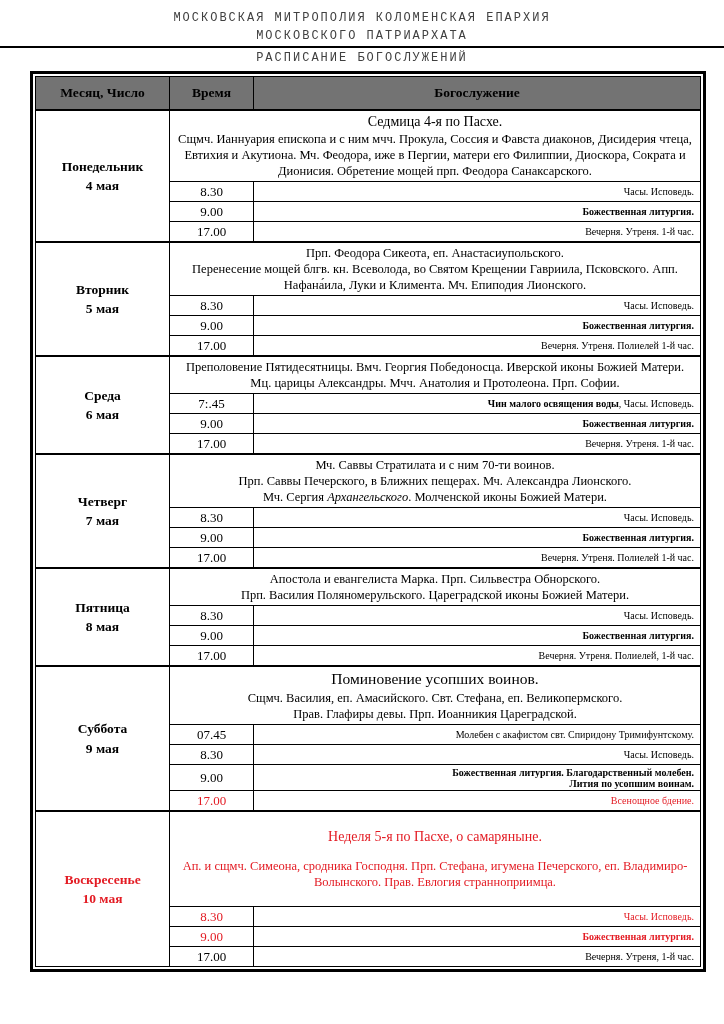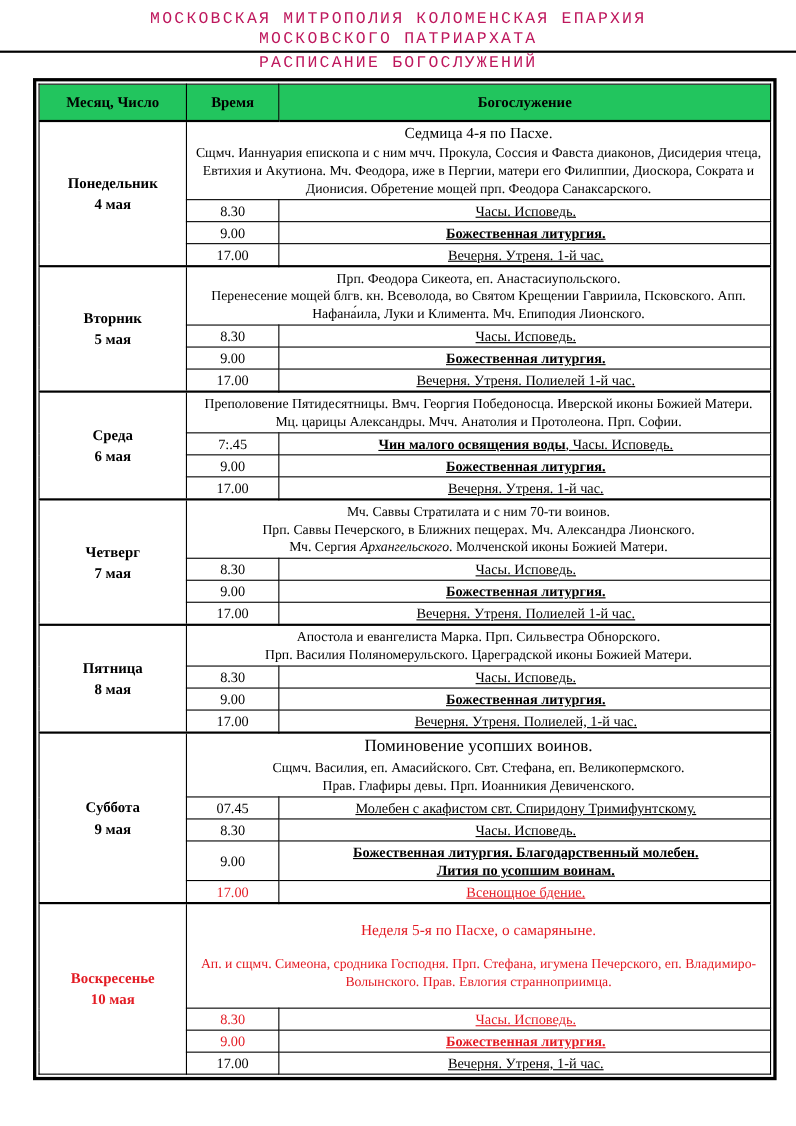--- a/index.html
+++ b/index.html
@@ -3,55 +3,55 @@
 <meta charset="utf-8">
 <style>
   * { box-sizing: border-box; margin: 0; padding: 0; }
   html, body { width: 724px; height: 1024px; background: #ffffff; overflow: hidden; }
   body { font-family: "Liberation Serif", serif; color: #000; }
 
   
   .doc-header { padding-top: 9px; text-align: center; }
   .mono-line {
     font-family: "Liberation Mono", "DejaVu Sans Mono", monospace;
-    font-size: 15px; line-height: 18px; letter-spacing: 2px;
-    color: #be185d; white-space: nowrap;
+    font-size: 12px; line-height: 18px; letter-spacing: 2px;
+    color: #404040; white-space: nowrap;
   }
   .header-rule { border: none; border-top: 2px solid #000; margin: 1px 0 1px 0; }
   .date-line { font-size: 15px; font-weight: bold; line-height: 19px; margin-top: 1px; }
 
   
   .table-frame { margin: 4px 18px 0 30px; border: 3px solid #000; padding: 2px; background: #fff; }
   table { width: 100%; border-collapse: collapse; table-layout: fixed; }
   col.c-day  { width: 134px; }
   col.c-time { width: 84px; }
   td, th { border: 1px solid #000; }
 
   thead th {
     font-size: 13.5px; font-weight: bold; padding: 8px 2px;
-    border-bottom: 2px solid #000; text-align: center; background: #22c55e;
+    border-bottom: 2px solid #000; text-align: center; background: #737373;
   }
   tr.day-start td { border-top: 2.5px solid #000; }
 
   td.day {
     text-align: center; vertical-align: middle;
     font-weight: bold; font-size: 13.5px; line-height: 1.45;
   }
   td.desc {
     text-align: center; font-weight: normal;
     font-size: 12.5px; line-height: 1.28; padding: 2px 6px;
   }
   td.desc p { margin: 0; }
   td.desc p.title    { font-size: 14px; line-height: 1.3; }
   td.desc p.title-lg { font-size: 15.5px; line-height: 1.35; }
   td.desc.spaced { padding: 4px 6px; }
   td.desc.spaced p { margin: 12px 0; }
 
   td.time { text-align: center; font-size: 13px; padding: 1.5px 2px; vertical-align: middle; }
-  td.svc  { font-size: 13px; padding: 1.5px 6px 1.5px 8px; text-align: center; vertical-align: middle; text-decoration: underline; }
+  td.svc  { font-size: 10px; padding: 1.5px 6px 1.5px 8px; text-align: right; vertical-align: middle; }
   td.svc span { white-space: pre-line; }
 
   .b { font-weight: bold; }
   .i { font-style: italic; }
 
   tr.red td, td.red, .red { color: var(--accent-red); }
 </style>
 </head>
 <body>
 
@@ -188,21 +188,21 @@
           <td class="svc"><span>Вечерня. Утреня. Полиелей, 1-й час.</span></td>
         </tr>
         <tr class="day-start">
           <td class="day" rowspan="5">
             <div>Суббота</div>
             <div>9 мая</div>
           </td>
           <td class="desc" colspan="2">
             <p class="title-lg"><span>Поминовение усопших воинов.</span></p>
             <p><span>Сщмч. Василия, еп. Амасийского. Свт. Стефана, еп. Великопермского.</span></p>
-            <p><span>Прав. Глафиры девы. Прп. Иоанникия Девиченского.</span></p>
+            <p><span>Прав. Глафиры девы. Прп. Иоанникия Цареградской.</span></p>
           </td>
         </tr>
         <tr>
           <td class="time">07.45</td>
           <td class="svc"><span>Молебен с акафистом свт. Спиридону Тримифунтскому.</span></td>
         </tr>
         <tr>
           <td class="time">8.30</td>
           <td class="svc"><span>Часы. Исповедь.</span></td>
         </tr>

